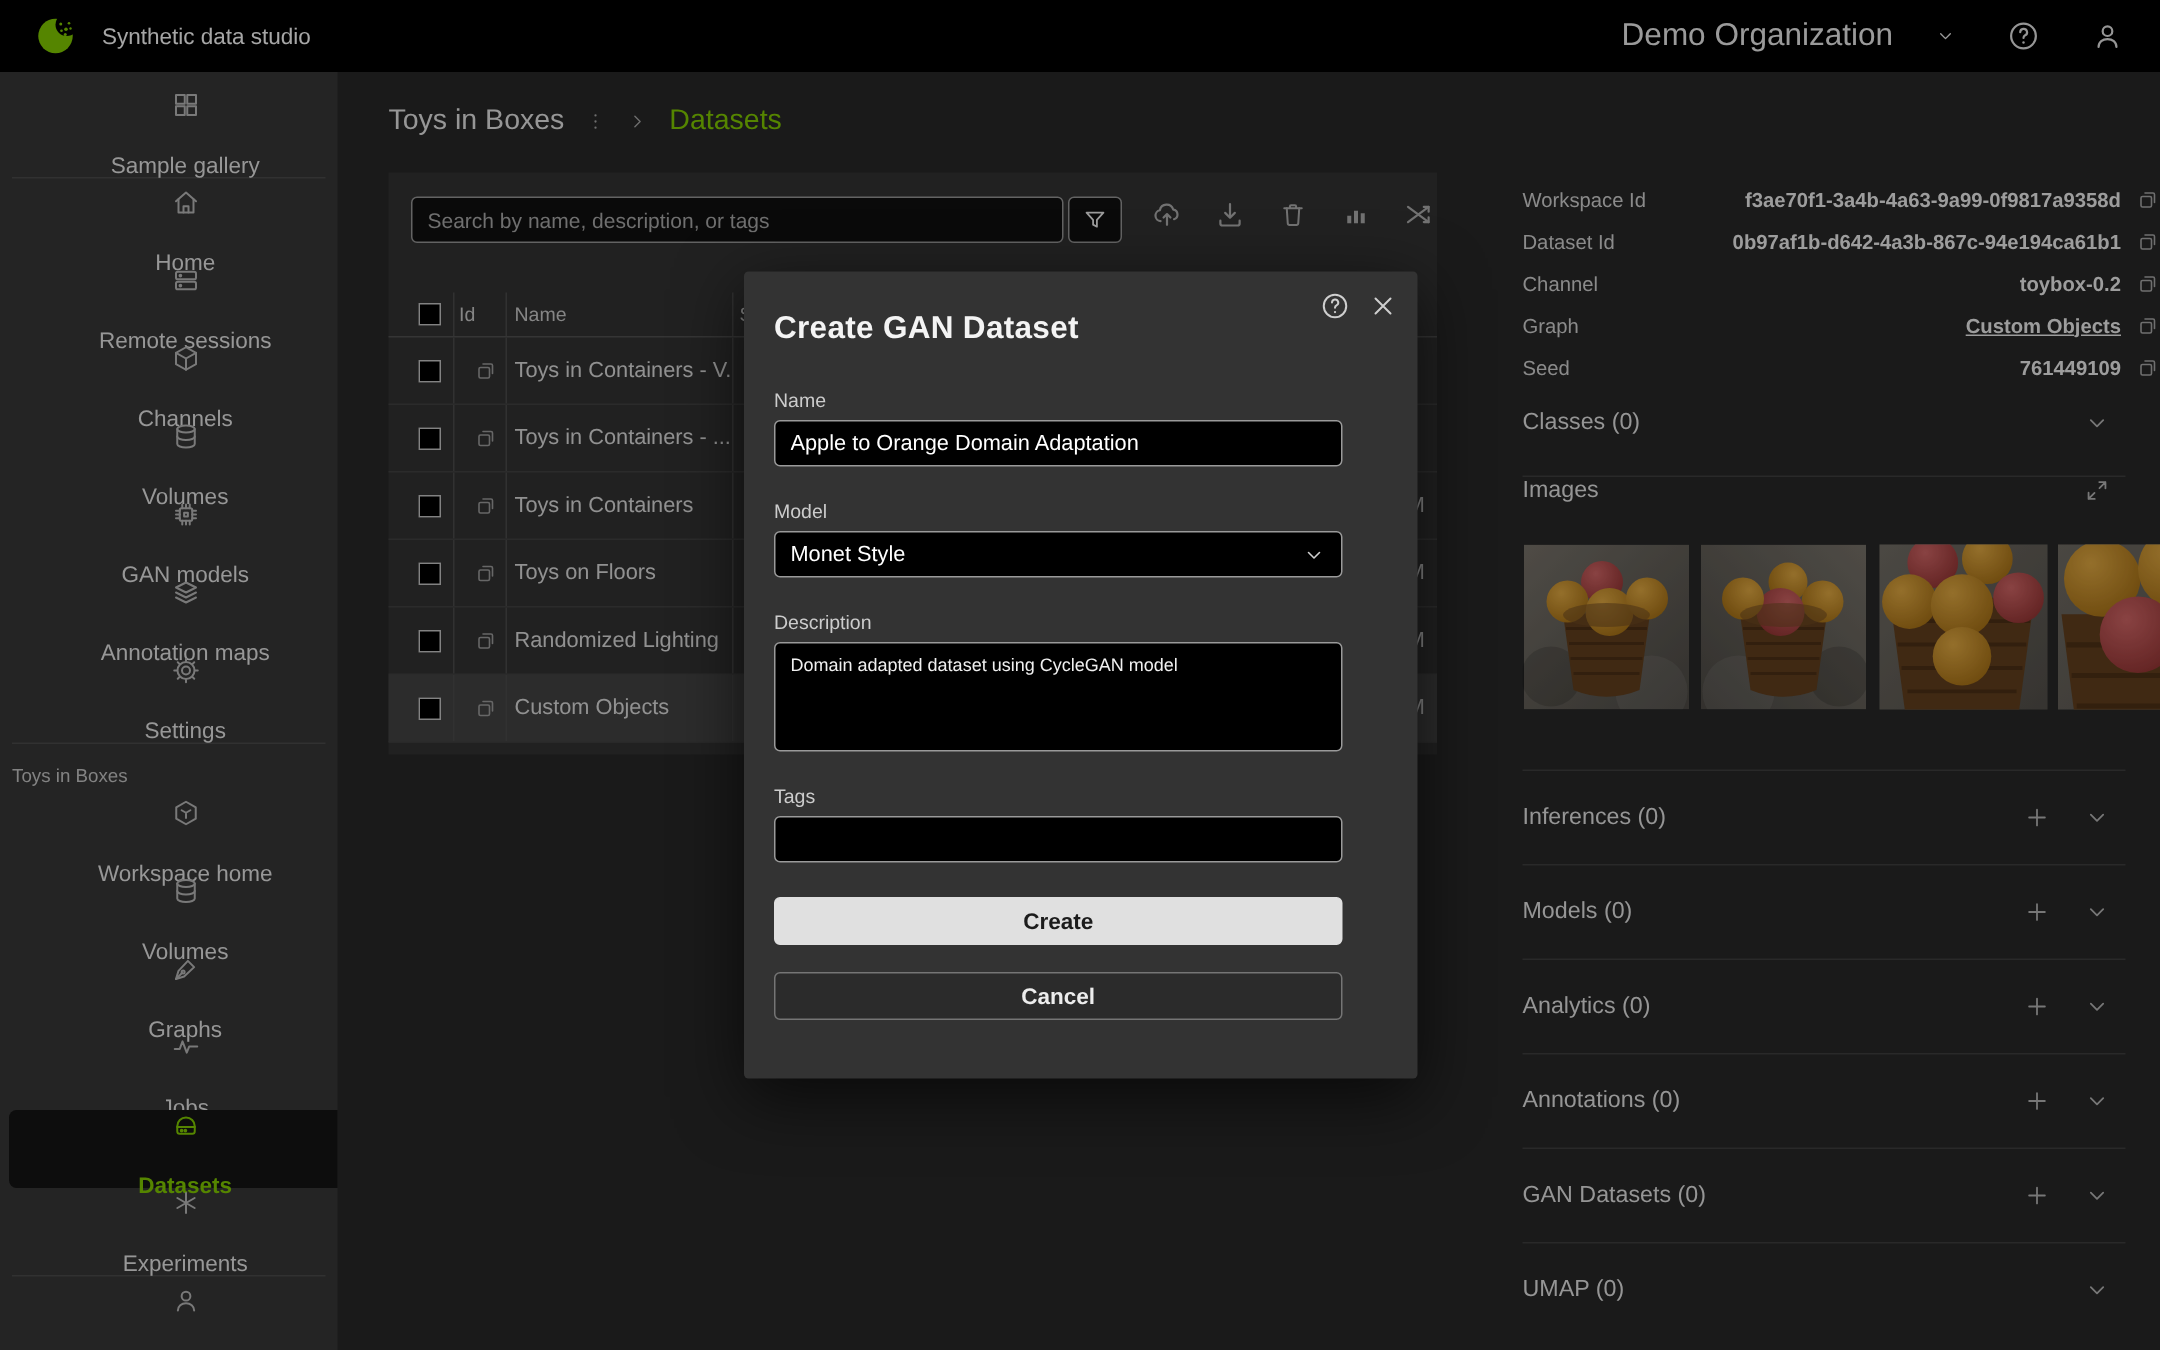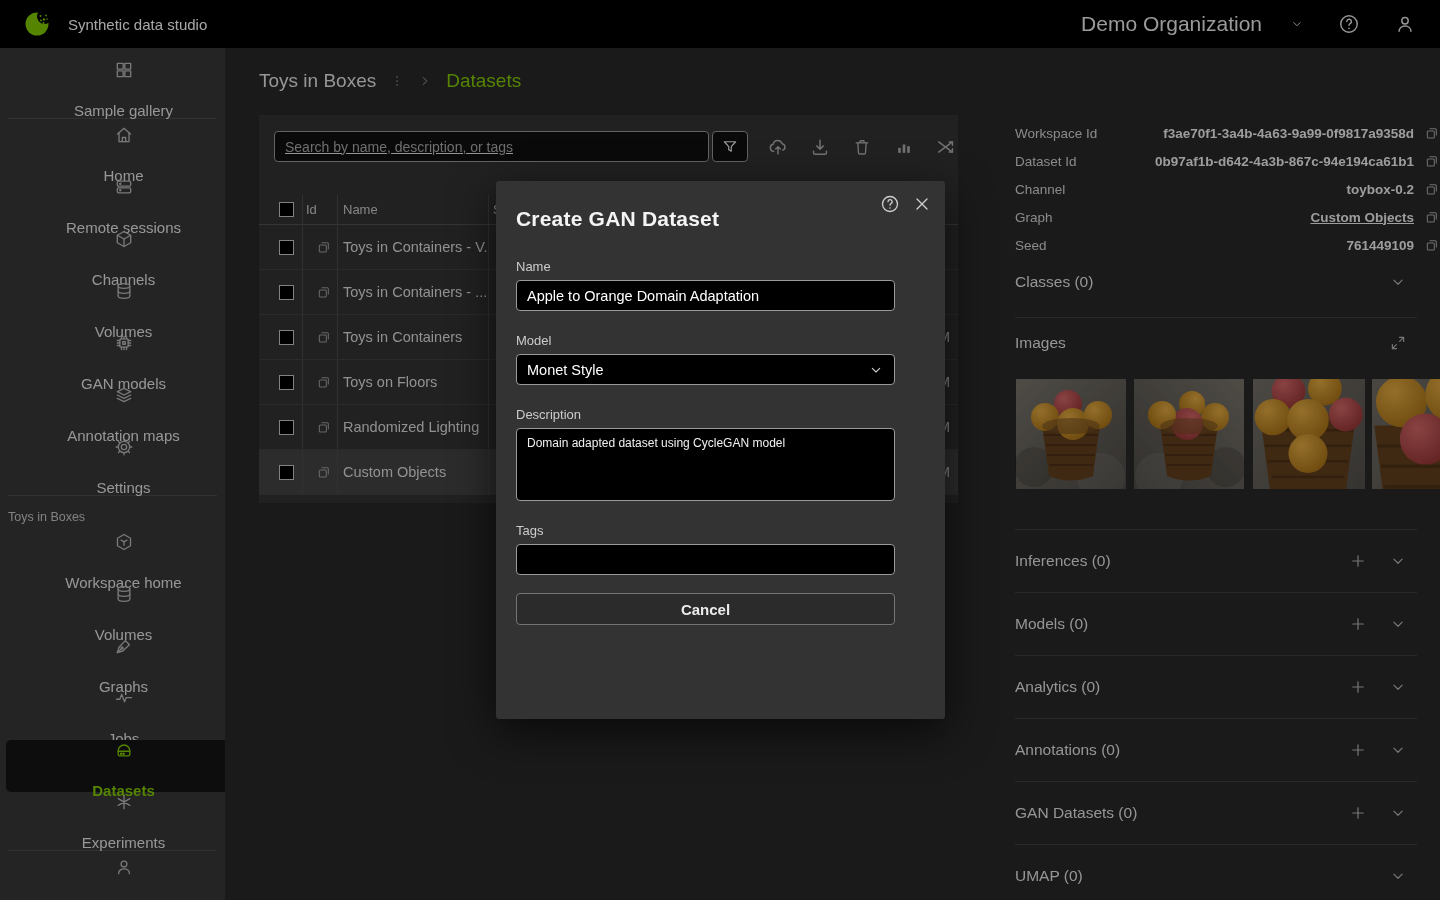--- a/index.html
+++ b/index.html
@@ -29,21 +29,21 @@
 
   
   .breadcrumb{position:absolute;left:259px;top:62px;height:38px;display:flex;align-items:center;
               gap:14px;font-size:19px;z-index:5;}
   .crumb-parent{color:#d0d0d0;cursor:pointer;}
   .crumb-current{color:#76b900;}
   .breadcrumb .ic{color:#9a9a9a;}
 
   
   .table-panel{position:absolute;left:259px;top:115px;width:699px;height:388px;background:#2f2f2f;z-index:4;}
-  .search-row{display:flex;align-items:center;padding:16px 0 0 15px;text-decoration:underline;}
+  .search-row{display:flex;padding:16px 0 0 15px;}
   .search-input{width:436px;height:31px;background:#0f0f0f;border:1px solid #8a8a8a;border-radius:4px;
                 color:#e6e6e6;font-size:14px;padding:0 10px;font-family:"Liberation Sans",sans-serif;outline:none;}
   .search-input::placeholder{color:#9a9a9a;}
   .filter-btn{width:37px;height:31px;margin-left:3px;background:#0f0f0f;border:1px solid #8a8a8a;border-radius:4px;
               display:flex;align-items:center;justify-content:center;color:#d8d8d8;cursor:pointer;}
   .tool-btn{width:24px;height:24px;margin-left:18px;display:flex;align-items:center;justify-content:center;
             color:#9f9f9f;cursor:pointer;}
   .tool-btn:first-of-type{margin-left:14px;}
   .thead{display:flex;align-items:center;height:30px;margin-top:33px;border-bottom:1px solid #4a4a4a;
          font-size:13px;color:#b9b9b9;}
@@ -546,21 +546,21 @@
       <span>Classes (0)</span>
       <span class="sp"></span>
       <span class="ic chev-ic">
         <svg width="18" height="18" viewBox="0 0 24 24">
             <path d="M6.5 9.5 L12 15 L17.5 9.5"></path>
           </svg>
         </span>
     </div>
     <div class="d-divider" style="margin-top:16px;"></div>
 
-    <div class="sec-head" style="margin-top:16px;">
+    <div class="sec-head" style="">
       <span>Images</span>
       <span class="sp"></span>
       <span class="ic chev-ic">
         <svg width="18" height="18" viewBox="0 0 24 24">
           <path d="M14 4.5 h5.5 V10 M10 19.5 H4.5 V14 M19.5 4.5 L14.2 9.8 M4.5 19.5 L9.8 14.2"></path>
           </svg>
         </span>
     </div>
 
     <div class="thumbs">
@@ -755,16 +755,17 @@
           </svg>
       </span>
     </div>
 
     <div class="f-label">Description</div>
     <textarea class="f-textarea" style="">Domain adapted dataset using CycleGAN model</textarea>
 
     <div class="f-label">Tags</div>
     <input class="f-input" type="text" value="" style="">
 
+    <div class="btn btn-create">Create</div>
     <div class="btn btn-cancel">Cancel</div>
   </div>
 
 </div>
 
 </body></html>

